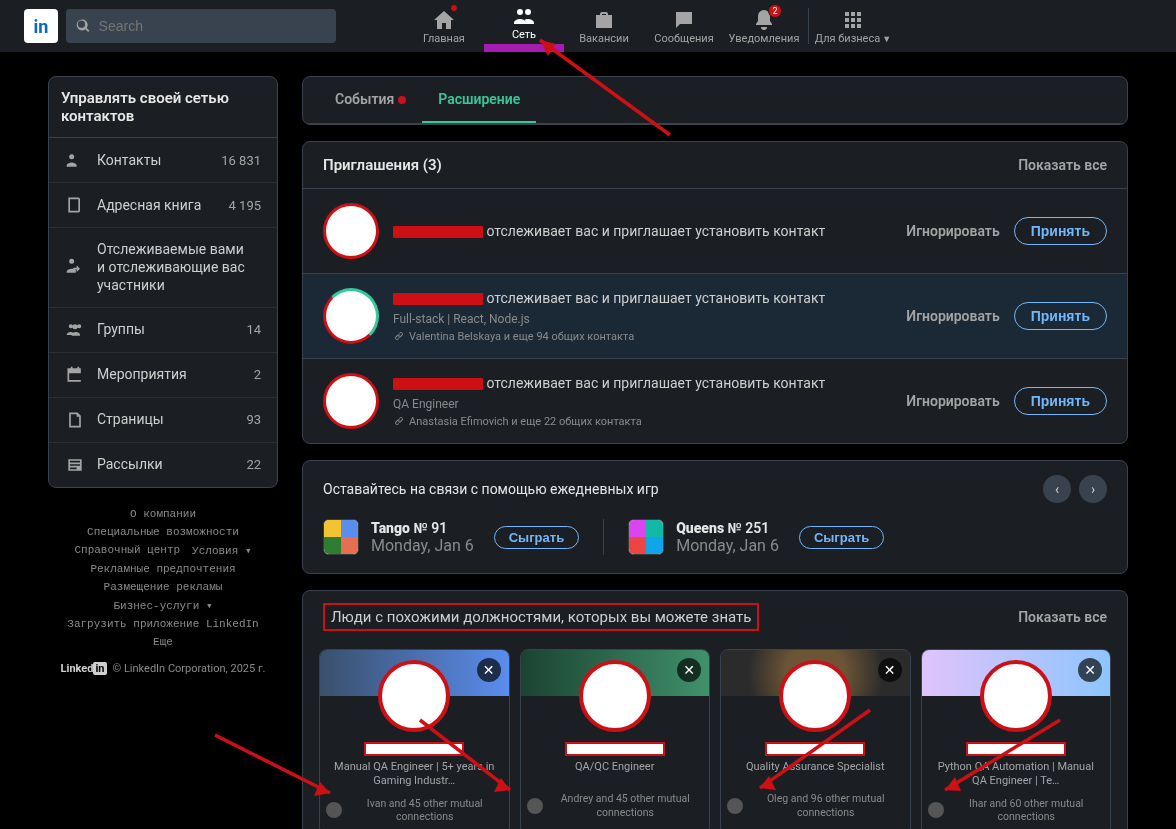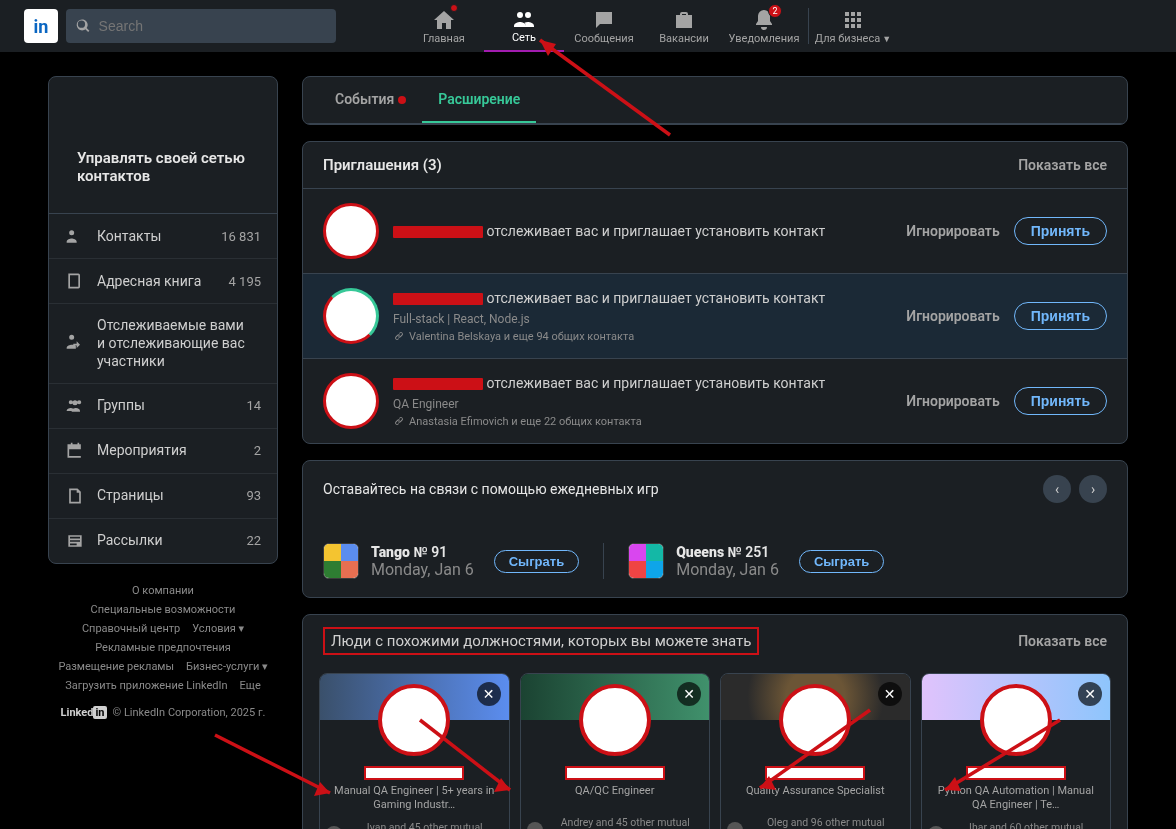--- a/index.html
+++ b/index.html
@@ -6,46 +6,46 @@
   body { background: #000; color: #e6e6e6; font-family: -apple-system, BlinkMacSystemFont, "Segoe UI", Roboto, Helvetica, Arial, sans-serif; font-size: 14px; width: 1176px; }
   
   
   .topnav { background: #1b1f23; height: 52px; display: flex; align-items: center; padding: 0 24px; gap: 8px; position: relative; }
   .logo { width: 34px; height: 34px; background: #fff; border-radius: 4px; display: flex; align-items: center; justify-content: center; color: #0a66c2; font-weight: 700; font-size: 18px; }
   .search-box { background: #38434f; border-radius: 4px; height: 34px; width: 270px; display: flex; align-items: center; padding: 0 10px; gap: 8px; }
   .search-box input { background: transparent; border: none; color: #e6e6e6; outline: none; width: 100%; font-size: 14px; }
   .search-box svg { fill: #a4a4a4; }
   .nav-items { display: flex; margin-left: 60px; height: 100%; }
   .nav-item { display: flex; flex-direction: column; align-items: center; justify-content: center; width: 80px; height: 100%; color: #a4a4a4; font-size: 11px; cursor: pointer; position: relative; }
-  .nav-item.active { color: #fff; border-bottom: 2px solid #a21caf; }
+  .nav-item.active { color: #fff; border-bottom: 8px solid #a21caf; }
   .nav-item svg { fill: currentColor; width: 24px; height: 24px; }
   .nav-item .badge { position: absolute; top: 4px; right: 22px; background: #cc1016; color: #fff; border-radius: 50%; width: 14px; height: 14px; font-size: 9px; display: flex; align-items: center; justify-content: center; border:1px solid #1b1f23; }
   .nav-item .dot-badge { position: absolute; top: 4px; right: 26px; background: #cc1016; width: 8px; height: 8px; border-radius: 50%; border:1px solid #1b1f23;}
   .nav-item .avatar-small { width: 24px; height: 24px; border-radius: 50%; background: radial-gradient(circle at 30% 30%, #f7c59f, #e76f51); }
   .nav-sep { width: 1px; height: 36px; background: #38434f; margin: 0 4px; align-self: center; }
   .caret { font-size: 9px; margin-left: 2px; }
   
   
   .container { display: flex; gap: 24px; padding: 24px 48px; align-items: flex-start; }
   .sidebar { width: 230px; flex-shrink: 0; }
   .main { flex: 1; min-width: 0; }
   
   
   .side-card { background: #1b1f23; border: 1px solid #38434f; border-radius: 8px; overflow: hidden; }
-  .side-header { padding: 28px; font-size: 15px; font-weight: 600; border-bottom: 1px solid #38434f; margin-top: 44px; }
+  .side-header { padding: 12px; font-size: 15px; font-weight: 600; border-bottom: 1px solid #38434f; }
   .side-list { list-style: none; }
   .side-list li { display: flex; align-items: center; padding: 12px 16px; gap: 12px; cursor: pointer; border-bottom: 1px solid #2a2f34; }
   .side-list li:last-child { border-bottom: none; }
   .side-list svg { fill: #a4a4a4; width: 20px; height: 20px; flex-shrink: 0; }
   .side-list .lbl { flex: 1; font-size: 14px; color: #cfcfcf; line-height:1.3; }
   .side-list .cnt { color: #a4a4a4; font-size: 13px; }
   
   
   .side-footer { margin-top: 16px; text-align: center; font-size: 11px; color: #8a8a8a; }
-  .side-footer .links { display: flex; flex-wrap: wrap; justify-content: center; gap: 6px 12px; padding: 4px 8px; }
+  .side-footer .links { display: flex; flex-wrap: wrap; justify-content: center; gap: 6px 12px; padding: 4px 8px; font-family: Liberation Mono, monospace; }
   .side-footer .links span { cursor: pointer; }
   .side-footer .copyright { margin-top: 10px; display:flex; align-items:center; justify-content:center; gap:6px;}
   .linkedin-text { font-weight:700; color:#cfcfcf;}
   .linkedin-box { display:inline-block; background:#cfcfcf; color:#000; padding:0 2px; border-radius:2px; font-weight:700;}
   
   
   .card { background: #1b1f23; border: 1px solid #38434f; border-radius: 8px; margin-bottom: 16px; overflow: hidden; }
   .tabs { display: flex; padding: 0 16px; border-bottom: 1px solid #38434f; }
   .tab { padding: 14px 16px; font-size: 14px; font-weight: 600; color: #a4a4a4; cursor: pointer; position: relative; }
   .tab.active { color: #37c898; border-bottom: 2px solid #37c898; }
@@ -68,21 +68,21 @@
   .inv-body .line3 { font-size: 11px; color: #8a8a8a; margin-top: 4px; display:flex; align-items:center; gap:4px;}
   .inv-actions { display: flex; align-items: center; gap: 14px; }
   .btn-ignore { color: #a4a4a4; font-size: 14px; font-weight: 600; cursor: pointer; }
   .btn-accept { border: 1px solid #71b7fb; color: #71b7fb; background: transparent; border-radius: 16px; padding: 5px 16px; font-size: 14px; font-weight: 600; cursor: pointer; }
   
   
   .games-header { padding: 14px 20px 6px; display:flex; justify-content:space-between; align-items:center;}
   .games-header .nav-arrows { display:flex; gap:8px;}
   .nav-arrow { width:28px; height:28px; border-radius:50%; background:#38434f; display:flex; align-items:center; justify-content:center; cursor:pointer; color:#cfcfcf;}
   .games-row { display: flex; padding: 10px 20px 18px; }
-  .game { display: flex; align-items: center; gap: 12px; padding-right: 24px; margin-top: 24px; }
+  .game { display: flex; align-items: center; gap: 12px; padding-right: 24px; }
   .game + .game { border-left: 1px solid #38434f; padding-left: 24px; }
   .game-icon { width: 36px; height: 36px; border-radius: 6px; background: #fff; display:grid; grid-template-columns:1fr 1fr; grid-template-rows:1fr 1fr; overflow:hidden; border:1px solid #3b3b3b;}
   .game-icon .q1{background:#f4c430;} .game-icon .q2{background:#5b8def;} .game-icon .q3{background:#2e7d32;} .game-icon .q4{background:#e76f51;}
   .game-icon.queens .q1{background:#d946ef;} .game-icon.queens .q2{background:#14b8a6;} .game-icon.queens .q3{background:#ef4444;} .game-icon.queens .q4{background:#0ea5e9;}
   .game-title { font-size: 14px; font-weight:600; color:#e6e6e6; }
   .game-sub { font-size: 16px; color: #8a8a8a; }
   .btn-play { border: 1px solid #71b7fb; color: #71b7fb; background: transparent; border-radius: 14px; padding: 3px 14px; font-size: 13px; font-weight: 600; cursor: pointer; margin-left:8px;}
   
   
   .people-header { display:flex; justify-content:space-between; align-items:center; padding: 12px 20px 4px; }
@@ -126,29 +126,29 @@
       <span>Главная</span>
     </div>
     <div class="nav-item active">
       <svg viewBox="0 0 24 24">
           <path d="M8 11a3 3 0 100-6 3 3 0 000 6zm8 0a3 3 0 100-6 3 3 0 000 6zM2 19c0-3 4-4 6-4s6 1 6 4v1H2v-1zm12 0c0-1.3-.6-2.4-1.5-3.2 1-.5 2.3-.8 3.5-.8 2 0 6 1 6 4v1h-8v-1z"></path>
         </svg>
       <span>Сеть</span>
     </div>
     <div class="nav-item">
       <svg viewBox="0 0 24 24">
+          <path d="M10 4h4a2 2 0 012 2v1h4v13H4V7h4V6a2 2 0 012-2zm0 3h4V6h-4v1z"></path>
+        </svg>
+      <span>Вакансии</span>
+    </div>
+    <div class="nav-item">
+      <svg viewBox="0 0 24 24">
           <path d="M4 4h16v12H8l-4 4V4zm3 5h2v2H7V9zm4 0h2v2h-2V9zm4 0h2v2h-2V9z"></path>
         </svg>
       <span>Сообщения</span>
-    </div>
-    <div class="nav-item">
-      <svg viewBox="0 0 24 24">
-          <path d="M10 4h4a2 2 0 012 2v1h4v13H4V7h4V6a2 2 0 012-2zm0 3h4V6h-4v1z"></path>
-        </svg>
-      <span>Вакансии</span>
     </div>
     <div class="nav-item">
       <span class="badge">2</span>
       <svg viewBox="0 0 24 24">
           <path d="M12 2a6 6 0 00-6 6v5l-2 3v1h16v-1l-2-3V8a6 6 0 00-6-6zm0 20a3 3 0 003-3H9a3 3 0 003 3z"></path>
         </svg>
       <span>Уведомления</span>
     </div>
     <div class="nav-sep"></div>
     <div class="nav-item">

